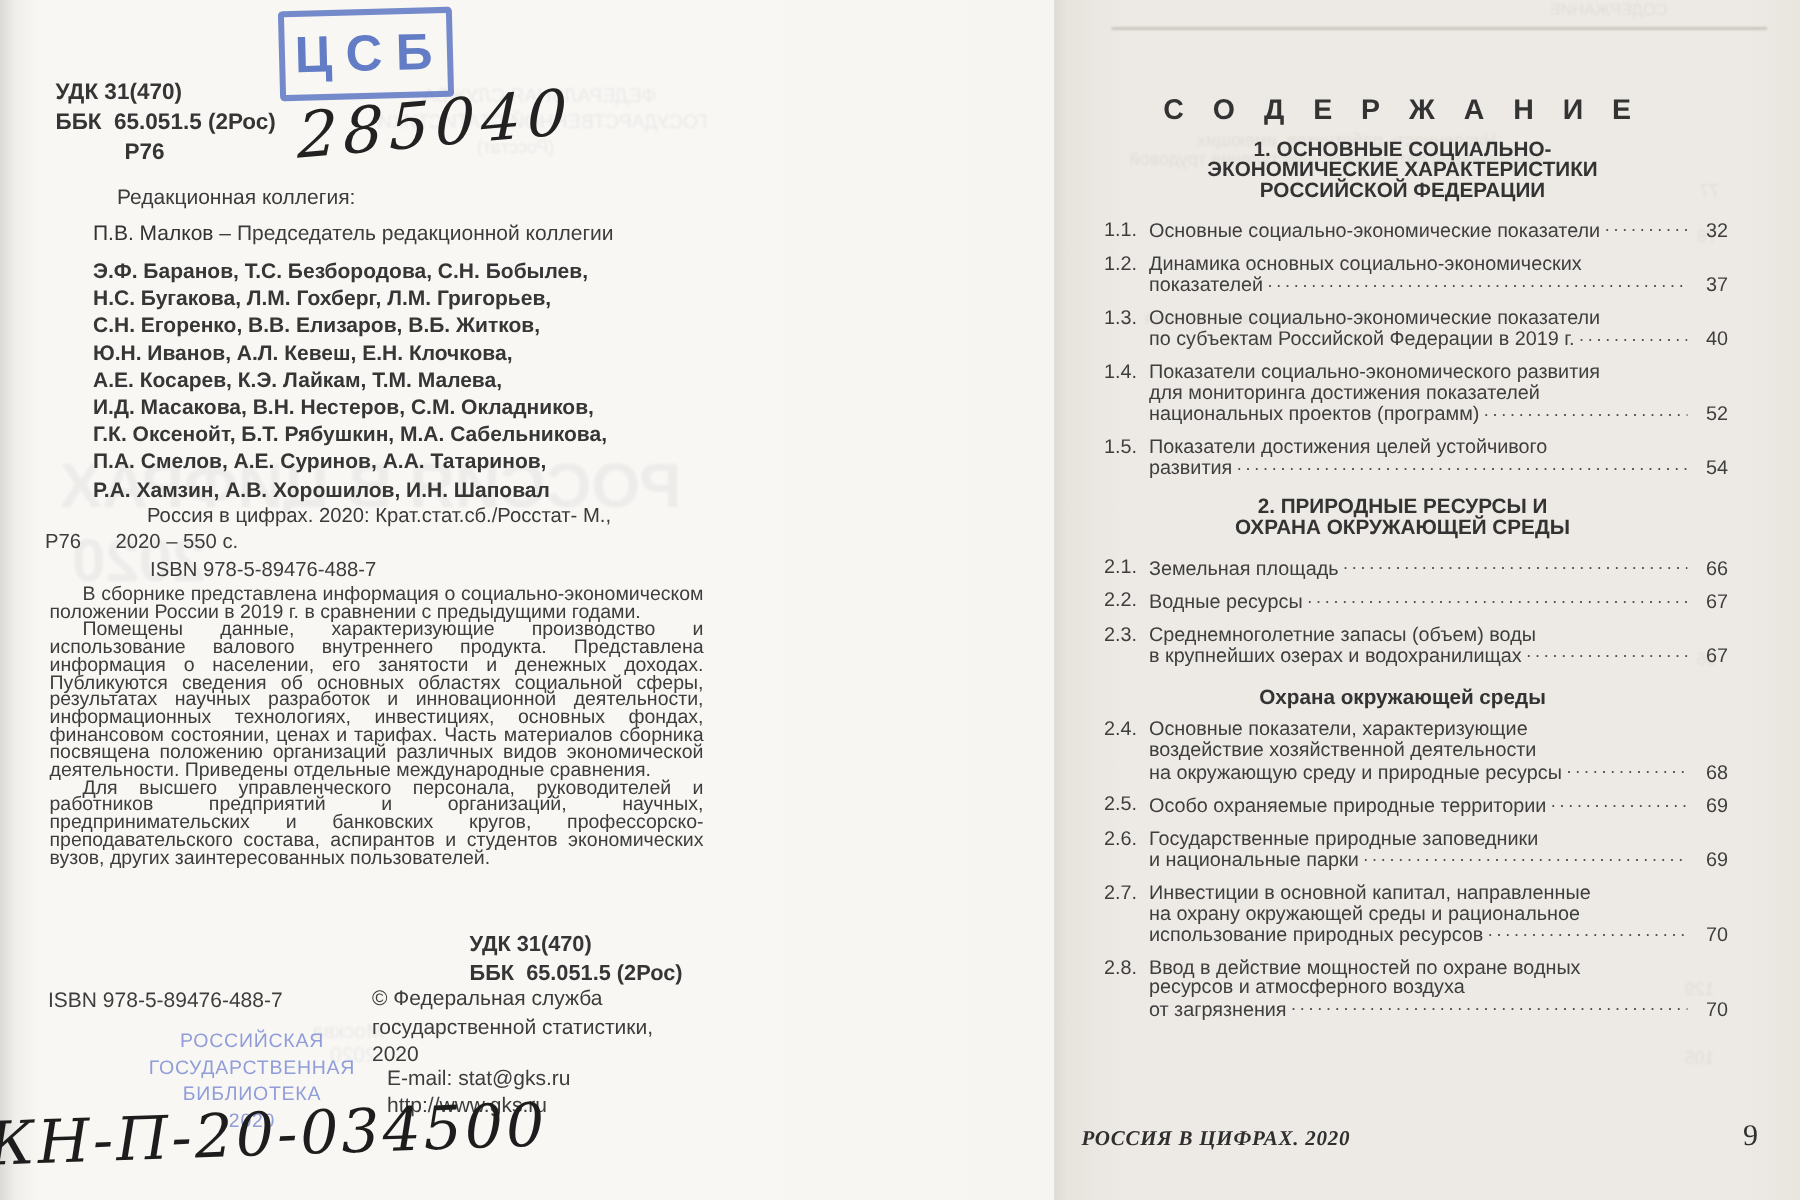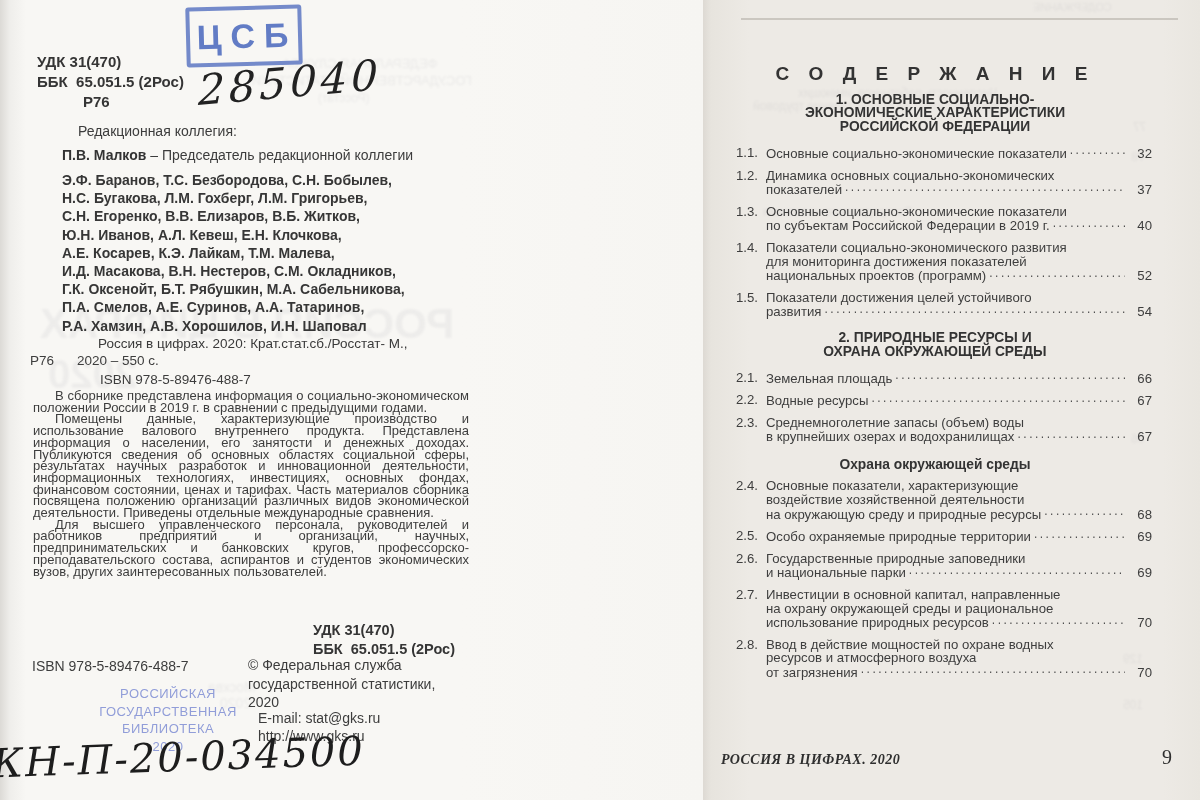--- a/index.html
+++ b/index.html
@@ -17,21 +17,21 @@
   .udk-top{left:37px;top:52px;font-weight:bold;font-size:15px;line-height:20px;color:#353535;}
   .udk-top .ind{padding-left:46px;}
   .stamp-box{left:186px;top:6px;width:102px;height:52px;border:4px solid rgba(72,102,188,.75);
     border-radius:3px;display:flex;align-items:center;justify-content:center;
     color:rgba(72,102,188,.85);font-size:34px;font-weight:bold;letter-spacing:9px;
     transform:rotate(-1.5deg);padding-left:6px;}
   .hw-num{left:198px;top:58px;font-family:"DejaVu Serif",serif;font-style:italic;
     font-size:42px;letter-spacing:4px;color:#222;transform:rotate(-5deg) skewX(-6deg);font-weight:400;}
   .edit-heading{left:78px;top:123px;font-size:14px;color:#3c3c3c;}
   .chairman{left:62px;top:147px;font-size:14px;color:#3c3c3c;}
-  .chairman .b{font-weight:bold;color:#333;}
+  .chairman .b{font-weight:normal;color:#333;}
   .names{left:62px;top:171px;font-size:14px;font-weight:bold;line-height:18.2px;color:#363636;}
   .bib-title{left:98px;top:336px;font-size:13.5px;color:#3a3a3a;}
   .bib-title .b{font-weight:normal;}
   .bib-code{left:30px;top:353px;font-size:13.5px;}
   .bib-line2{left:77px;top:353px;font-size:13.5px;}
   .isbn-mid{left:100px;top:372px;font-size:13.5px;}
   .annotation{left:33px;top:390px;width:436px;font-size:13px;line-height:11.7px;
     text-align:justify;color:#3d3d3d;}
   .annotation p{margin:0;text-indent:22px;}
   .udk-bottom{left:313px;top:621px;font-weight:bold;font-size:14.5px;line-height:19px;color:#353535;}

